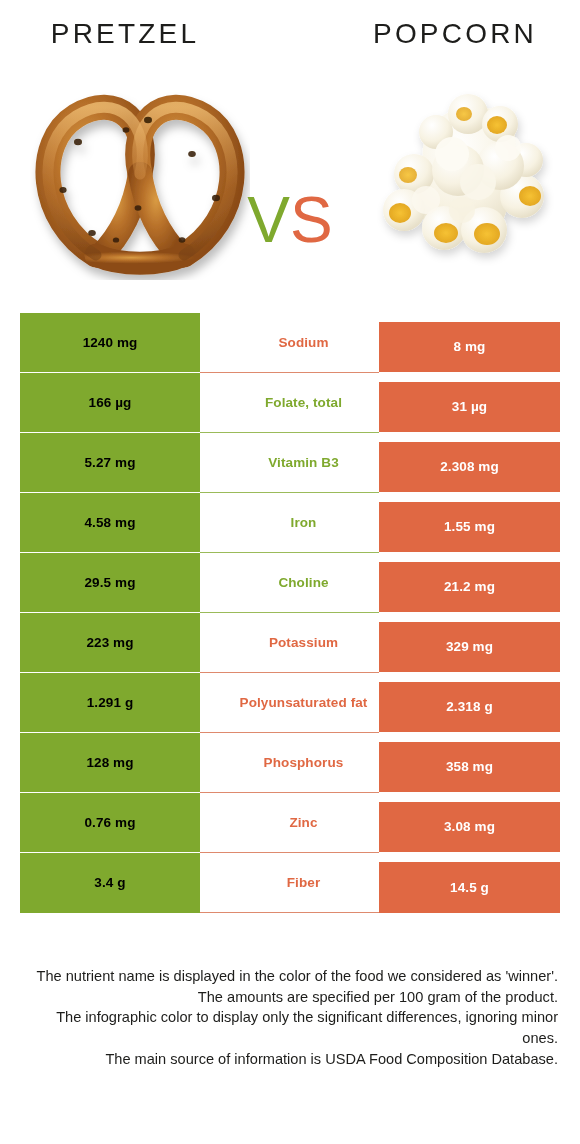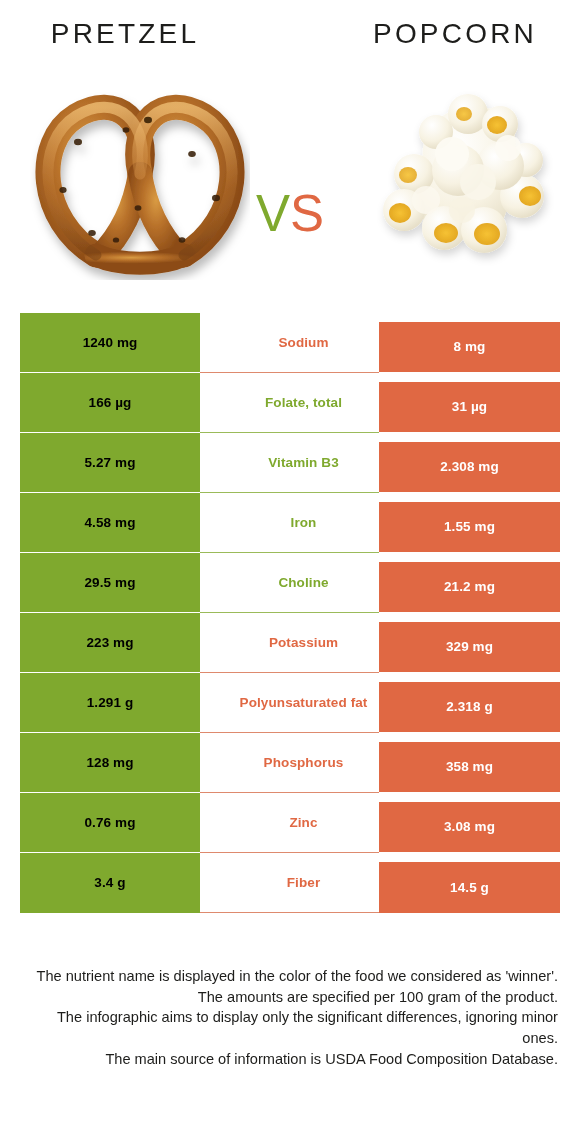--- a/index.html
+++ b/index.html
@@ -50,21 +50,21 @@
   }
   #food-left  { left: 30px;  width: 220px; }
   #food-right { left: 350px; width: 220px; }
 
   .vs-wrap {
     position: absolute;
     left: 224px;
     top: 118px;
     width: 132px;
     text-align: center;
-    font-size: 51px;
+    font-size: 64px;
     font-weight: 300;
     letter-spacing: 0px;
     line-height: 1;
     font-family: "Liberation Sans", sans-serif;
   }
   .vs-v { color: #7FA92E; }
   .vs-s { color: #E06843; }
 
   
   #table {
@@ -287,17 +287,17 @@
       <div class="row">
         <div class="cell cell-left">3.4 g</div>
         <div class="cell cell-mid win-red">Fiber</div>
         <div class="cell cell-right">14.5 g</div>
       </div>
     </div>
 
   <div id="footer">
     <p>The nutrient name is displayed in the color of the food we considered as 'winner'.</p>
     <p>The amounts are specified per 100 gram of the product.</p>
-    <p>The infographic aims to display only the significant differences, ignoring minor ones.</p>
+    <p>The infographic color to display only the significant differences, ignoring minor ones.</p>
     <p>The main source of information is USDA Food Composition Database.</p>
   </div>
 
 </div>
 
 </body></html>

